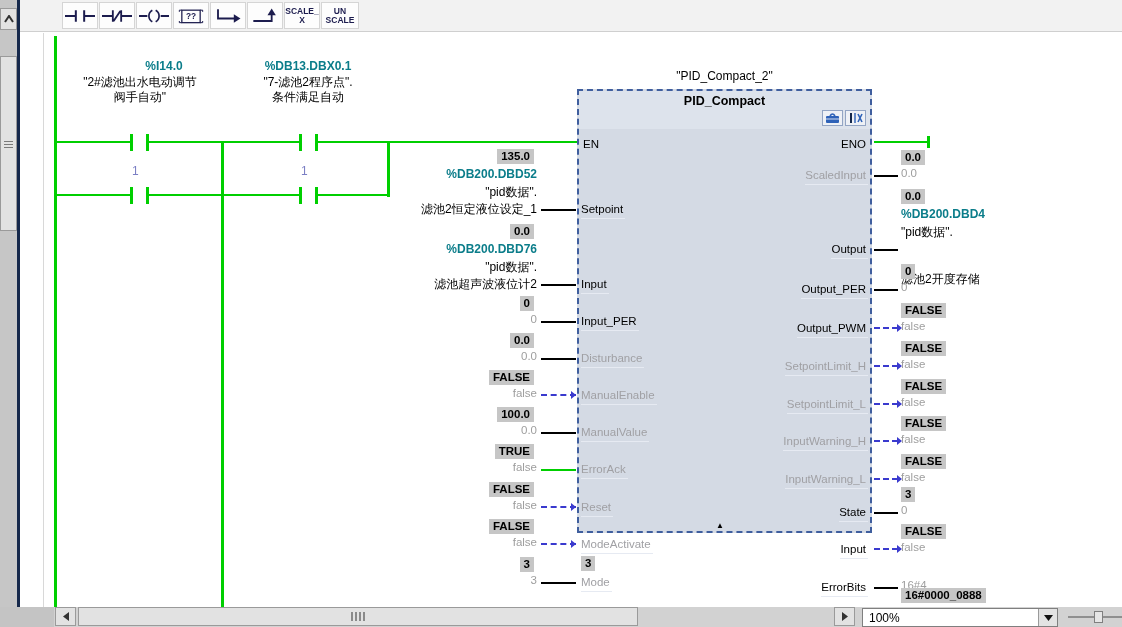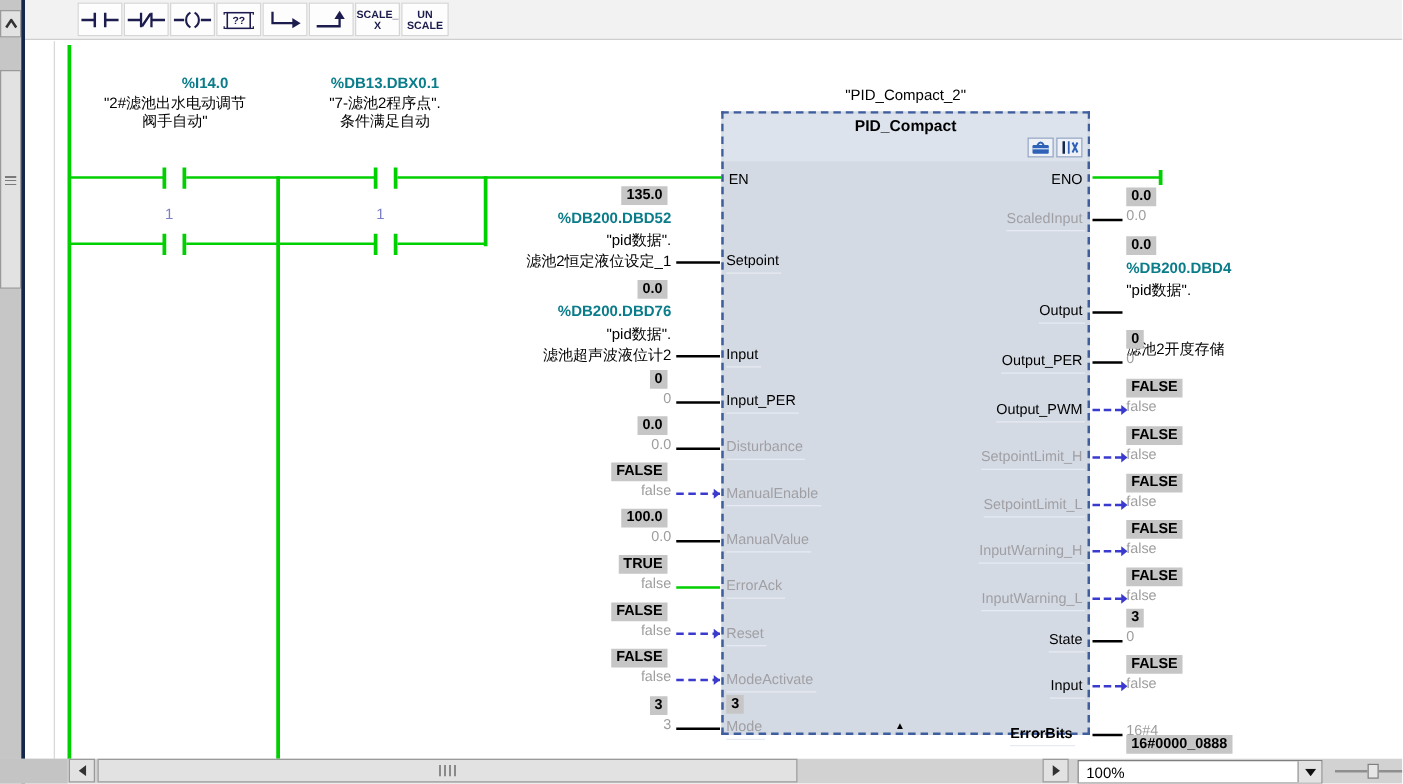--- a/index.html
+++ b/index.html
@@ -21,21 +21,21 @@
   
   .wire-g{background:#00cf00;}
   .hair{background:#d8d8d8;}
   
   .teal{color:#0b7d8a;font-weight:bold;}
   .gray{color:#9e9e9e;}
   .dim{color:#a0a0a4;}
   .mon{background:#c6c6c6;color:#000;font-weight:bold;padding:0 4px;line-height:15px;height:15px;}
   .pinlabel{line-height:14px;border-bottom:1px solid #e6eaf2;padding:0 2px 2px 0;}
   
-  .block{position:absolute;left:577px;top:89px;width:295px;height:499px;background:#d4dae4;
+  .block{position:absolute;left:577px;top:89px;width:295px;height:444px;background:#d4dae4;
     border:2px dashed #3f5e9e;box-sizing:border-box;}
   .block-header{position:absolute;left:0;top:0;width:100%;height:38px;background:#dde3ec;}
   .block-title{position:absolute;left:0;top:3px;width:100%;text-align:center;font-weight:bold;font-size:12.5px;}
   .hicon{position:absolute;top:19px;width:21px;height:16px;background:#eef1f6;border:1px solid #93a5c4;
     box-sizing:border-box;display:flex;align-items:center;justify-content:center;}
   .ctext{font-size:12px;line-height:15px;text-align:center;}
   .mono1{color:#7b7fc4;font-size:12px;}
 </style>
 </head>
 <body>
@@ -254,21 +254,21 @@
       <div style="position: absolute; left: 874px; top: 512px; width: 24px; height: 2px; background: rgb(0, 0, 0);"></div>
       <div class="pinlabel nowrap" style="position: absolute; right: 254px; top: 505px;">State</div>
       <div class="gray" style="position: absolute; top: 504px; white-space: nowrap; left: 901px; text-align: left;">0</div>
       <div class="mon nowrap" style="position: absolute; left: 901px; top: 487px;">3</div>
       <div style="position: absolute; left: 874px; top: 548px; width: 24px; height: 0px; border-top: 2px dashed rgb(58, 58, 206);"></div>
       <div style="position: absolute; left: 897px; top: 545px; width: 0px; height: 0px; border-top: 4px solid transparent; border-bottom: 4px solid transparent; border-left: 5px solid rgb(58, 58, 206);"></div>
       <div class="pinlabel nowrap" style="position: absolute; right: 254px; top: 542px;">Input</div>
       <div class="gray" style="position: absolute; top: 541px; white-space: nowrap; left: 901px; text-align: left;">false</div>
       <div class="mon nowrap" style="position: absolute; left: 901px; top: 524px;">FALSE</div>
       <div style="position: absolute; left: 874px; top: 587px; width: 24px; height: 2px; background: rgb(0, 0, 0);"></div>
-      <div class="pinlabel nowrap" style="position: absolute; right: 262px; top: 580px; font-weight: bold;">ErrorBits</div>
+      <div class="pinlabel nowrap" style="position: absolute; right: 254px; top: 580px;">ErrorBits</div>
       <div class="gray" style="position: absolute; top: 579px; white-space: nowrap; left: 901px; text-align: left;">16#4</div>
       <div class="mon nowrap" style="position: absolute; left: 901px; top: 562px; margin-top: 26px;">16#0000_0888</div>
     </div>
 
   <div class="statusbar">
     <div class="abs" style="left:0;top:0;width:54px;height:20px;background:#c4c4c4;"></div>
     <div class="sbtn" style="left:55px;top:0;width:21px;height:19px;">
       <svg width="6" height="9" viewBox="0 0 6 9">
           <path d="M6 0 L0 4.5 L6 9 Z" fill="#333"></path>
         </svg>

